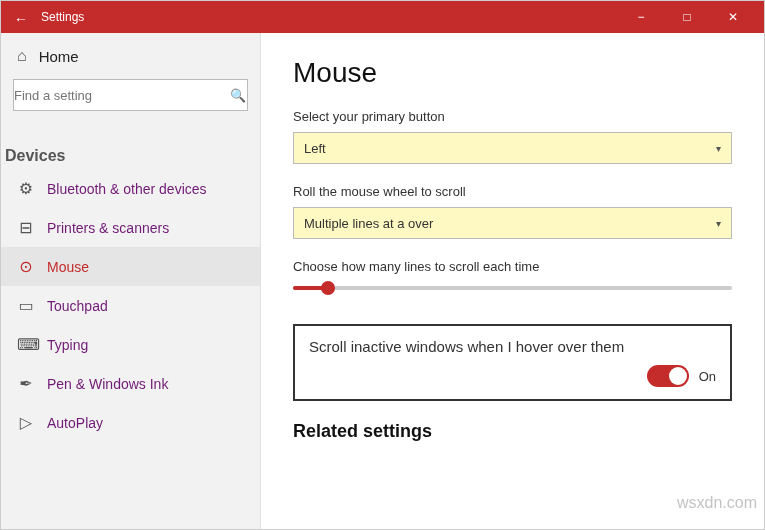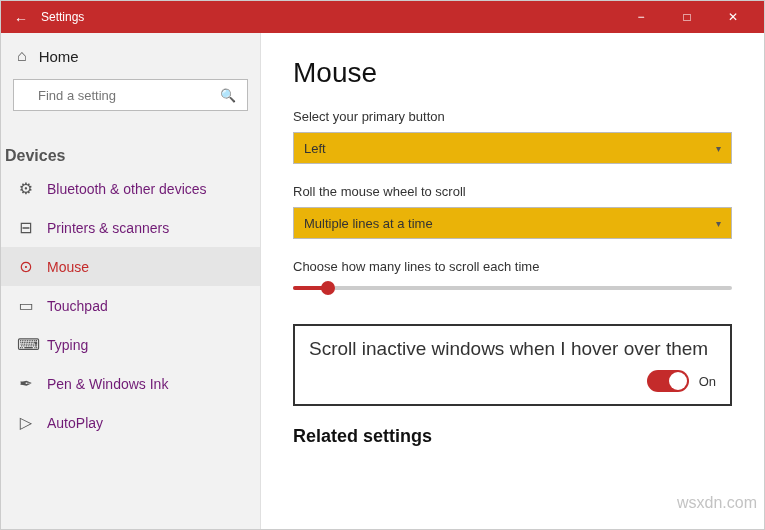--- a/index.html
+++ b/index.html
@@ -87,21 +87,21 @@
       color: #222;
       text-align: center;
     }
     .search-box {
       margin: 0 12px 12px 12px;
       display: flex;
       align-items: center;
       border: 1px solid #bbb;
       background: #fff;
       height: 32px;
-      padding: 0 24px;
+      padding: 0 0;
       gap: 6px;
     }
     .search-input {
       border: none;
       outline: none;
       flex: 1;
       font-size: 13px;
       background: transparent;
       color: #333;
     }
@@ -162,21 +162,21 @@
       color: #333;
       margin-bottom: 8px;
     }
     .dropdown {
       display: flex;
       align-items: center;
       border: 1px solid #bbb;
       height: 32px;
       padding: 0 10px;
       cursor: pointer;
-      background: #eab308;
+      background: #fef9c3;
       min-width: 120px;
       margin-bottom: 20px;
       gap: 20px;
       font-size: 13px;
       color: #333;
     }
     .dropdown-text { flex: 1; }
     .dropdown-arrow { font-size: 10px; color: #555; }
 
     .dropdown-wide {
@@ -219,21 +219,21 @@
       border-radius: 50%;
       cursor: pointer;
     }
 
     .scroll-inactive-box {
       border: 2px solid #333;
       padding: 12px 14px;
       margin-bottom: 20px;
     }
     .scroll-inactive-label {
-      font-size: 19px;
+      font-size: 15px;
       color: #333;
       margin-bottom: 10px;
     }
     .toggle-row {
       display: flex;
       align-items: center;
       gap: 10px;
       justify-content: flex-end;
     }
     .toggle {
@@ -345,21 +345,21 @@
     <h1 class="page-title">Mouse</h1>
 
     <div class="setting-label">Select your primary button</div>
     <div class="dropdown">
       <span class="dropdown-text">Left</span>
       <span class="dropdown-arrow">▾</span>
     </div>
 
     <div class="setting-label">Roll the mouse wheel to scroll</div>
     <div class="dropdown dropdown-wide">
-      <span class="dropdown-text">Multiple lines at a time</span>
+      <span class="dropdown-text">Multiple lines at a over</span>
       <span class="dropdown-arrow">▾</span>
     </div>
 
     <div class="slider-section">
       <div class="slider-label">Choose how many lines to scroll each time</div>
       <div class="slider-track">
         <div class="slider-filled"></div>
         <div class="slider-thumb"></div>
       </div>
     </div>

